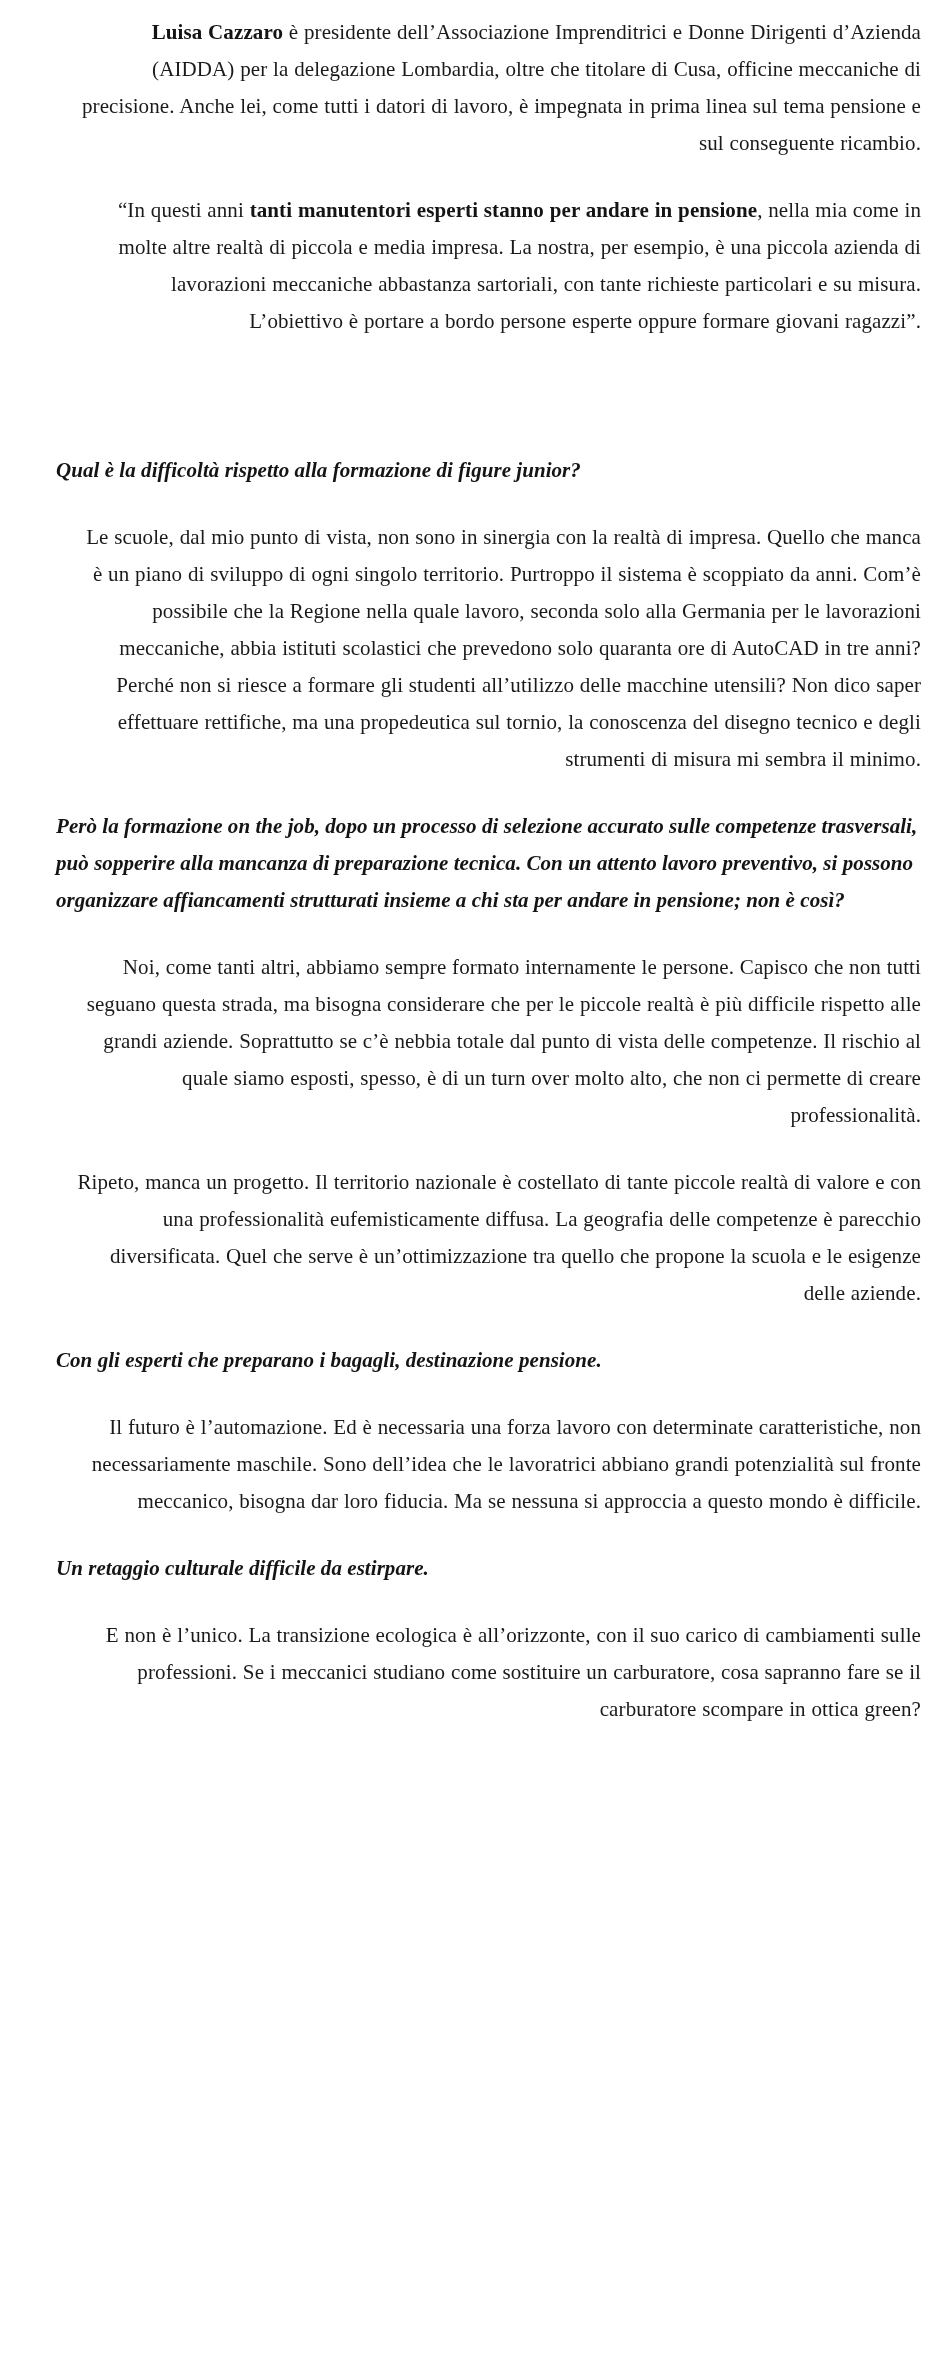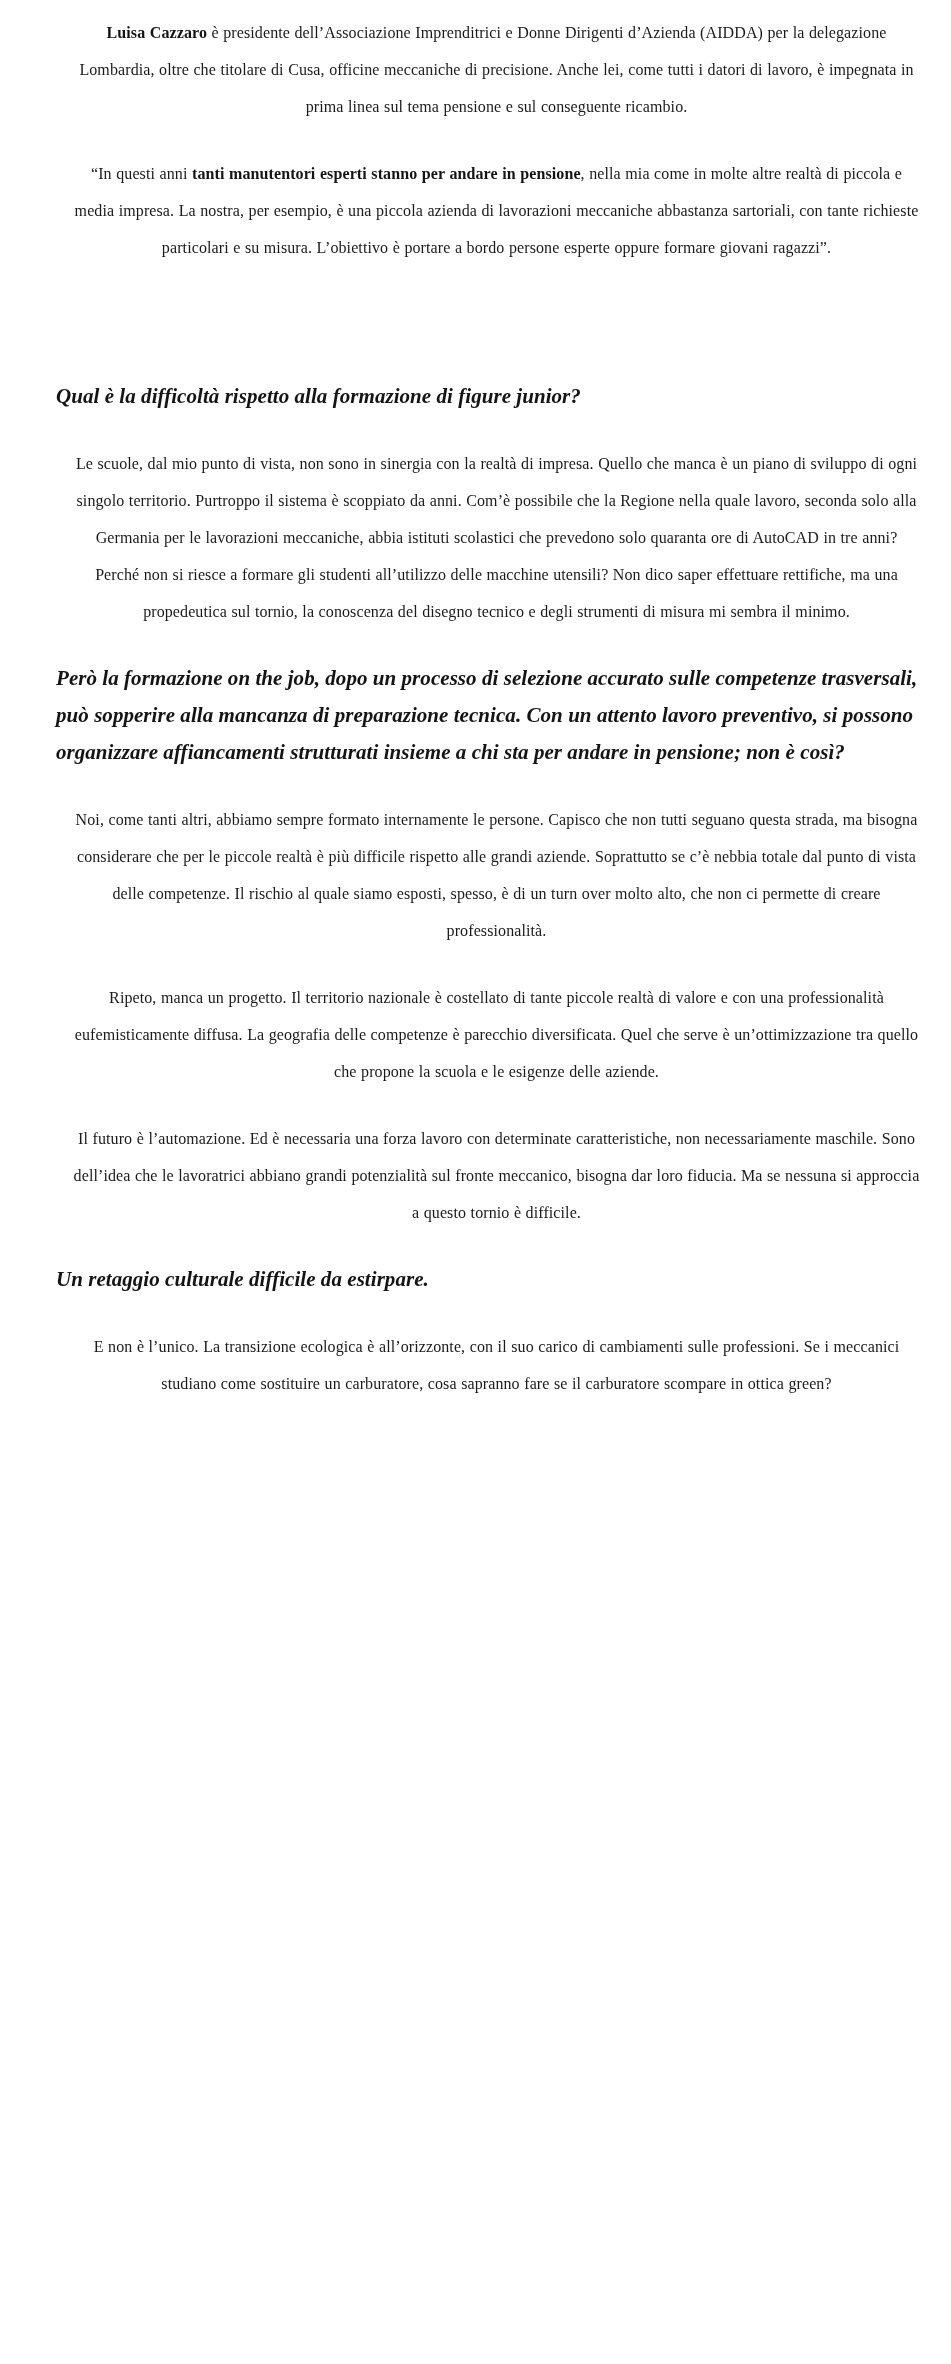--- a/index.html
+++ b/index.html
@@ -21,24 +21,24 @@
     box-sizing: border-box;
     padding: 8px 31px 40px 56px;
     background: #ffffff;
   }
   .article {
     width: 865px;
     max-width: 865px;
   }
   p.para {
     margin: 0 0 30px 16px;
-    font-size: 16px;
+    font-size: 21px;
     line-height: 37px;
     font-weight: 400;
-    text-align: center;
+    text-align: right;
     letter-spacing: 0.1px;
     word-spacing: 0.4px;
     color: #1a1a1a;
   }
   p.para.lead {
     margin-top: 6px;
   }
   p.question {
     margin: 0 0 30px 0;
     font-size: 21px;
@@ -76,21 +76,22 @@
     <section class="qa-section">
 
       <p class="question">Qual è la difficoltà rispetto alla formazione di figure junior?</p>
       <p class="para">Le scuole, dal mio punto di vista, non sono in sinergia con la realtà di impresa. Quello che manca è un piano di sviluppo di ogni singolo territorio. Purtroppo il sistema è scoppiato da anni. Com’è possibile che la Regione nella quale lavoro, seconda solo alla Germania per le lavorazioni meccaniche, abbia istituti scolastici che prevedono solo quaranta ore di AutoCAD in tre anni? Perché non si riesce a formare gli studenti all’utilizzo delle macchine utensili? Non dico saper effettuare rettifiche, ma una propedeutica sul tornio, la conoscenza del disegno tecnico e degli strumenti di misura mi sembra il minimo.</p>
 
       <p class="question">Però la formazione on the job, dopo un processo di selezione accurato sulle competenze trasversali, può sopperire alla mancanza di preparazione tecnica. Con un attento lavoro preventivo, si possono organizzare affiancamenti strutturati insieme a chi sta per andare in pensione; non è così?</p>
       <p class="para">Noi, come tanti altri, abbiamo sempre formato internamente le persone. Capisco che non tutti seguano questa strada, ma bisogna considerare che per le piccole realtà è più difficile rispetto alle grandi aziende. Soprattutto se c’è nebbia totale dal punto di vista delle competenze. Il rischio al quale siamo esposti, spesso, è di un turn over molto alto, che non ci permette di creare professionalità.</p>
 
       <p class="para">Ripeto, manca un progetto. Il territorio nazionale è costellato di tante piccole realtà di valore e con una professionalità eufemisticamente diffusa. La geografia delle competenze è parecchio diversificata. Quel che serve è un’ottimizzazione tra quello che propone la scuola e le esigenze delle aziende.</p>
 
-      <p class="para">Il futuro è l’automazione. Ed è necessaria una forza lavoro con determinate caratteristiche, non necessariamente maschile. Sono dell’idea che le lavoratrici abbiano grandi potenzialità sul fronte meccanico, bisogna dar loro fiducia. Ma se nessuna si approccia a questo tornio è difficile.</p>
+      <p class="question">Con gli esperti che preparano i bagagli, destinazione pensione.</p>
+      <p class="para">Il futuro è l’automazione. Ed è necessaria una forza lavoro con determinate caratteristiche, non necessariamente maschile. Sono dell’idea che le lavoratrici abbiano grandi potenzialità sul fronte meccanico, bisogna dar loro fiducia. Ma se nessuna si approccia a questo mondo è difficile.</p>
 
       <p class="question">Un retaggio culturale difficile da estirpare.</p>
       <p class="para">E non è l’unico. La transizione ecologica è all’orizzonte, con il suo carico di cambiamenti sulle professioni. Se i meccanici studiano come sostituire un carburatore, cosa sapranno fare se il carburatore scompare in ottica green?</p>
 
     </section>
 
   </article>
 </div>
 
 </body></html>

